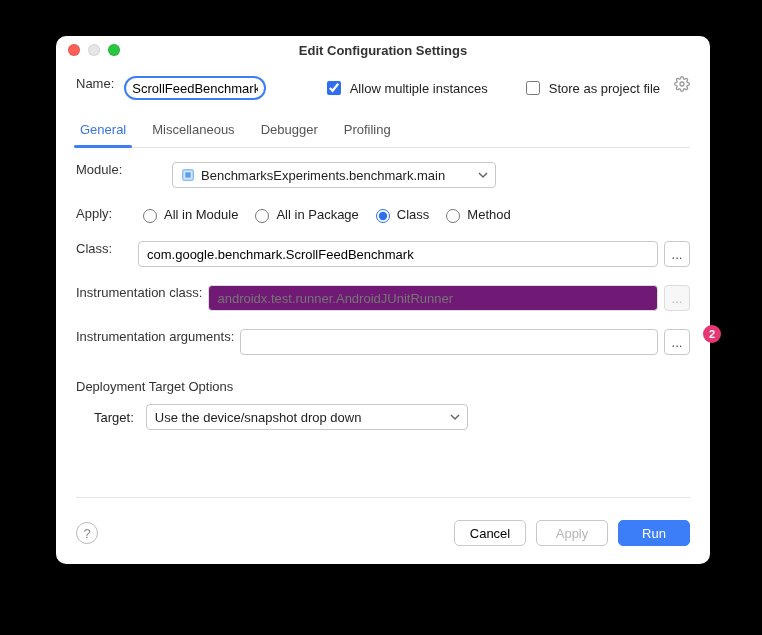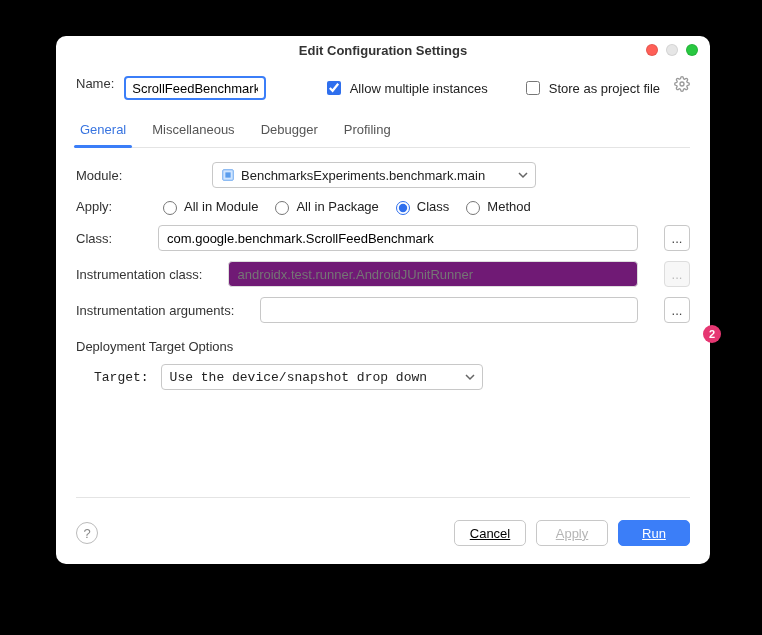--- a/index.html
+++ b/index.html
@@ -25,21 +25,20 @@
     box-shadow: 0 20px 50px rgba(0,0,0,0.5);
     display: flex;
     flex-direction: column;
   }
   .titlebar {
     height: 28px;
     display: flex;
     align-items: center;
     position: relative;
     padding: 4px 12px;
-    justify-content: flex-end;
   }
   .traffic {
     display: flex;
     gap: 8px;
   }
   .traffic .dot {
     width: 12px; height: 12px; border-radius: 50%;
   }
   .dot.red { background: #ff5f57; border: 0.5px solid rgba(0,0,0,0.1); }
   .dot.yellow { background: #e6e6e6; border: 0.5px solid rgba(0,0,0,0.08); }
@@ -62,21 +61,21 @@
   .row-name {
     display: flex;
     gap: 10px;
     margin-bottom: 16px;
   }
   .lbl { color: #333; }
   .name-input {
     width: 142px;
     height: 24px;
     border: 2px solid #3b7ef8;
-    border-radius: 4px;
+    border-radius: 12px;
     padding: 2px 6px;
     font: inherit;
     color: #000;
   }
   .chkrow {
     display: flex;
     align-items: center;
     gap: 6px;
   }
   input[type=checkbox] {
@@ -105,23 +104,22 @@
   .tab.active::after {
     content: "";
     position: absolute;
     left: -2px; right: -2px; bottom: -1px;
     height: 3px;
     background: #3b7ef8;
     border-radius: 2px;
   }
   .form-row {
     display: flex;
-    align-items: center;
-    gap: 26px;
-    margin-bottom: 10px;
+    gap: 6px;
+    margin-bottom: 18px;
   }
   .form-row .flabel {
     width: 56px;
     color: #333;
   }
   select.combo, .combo {
     height: 26px;
     border: 1px solid #c8c8c8;
     border-radius: 4px;
     padding: 0 24px 0 8px;
@@ -157,31 +155,31 @@
   .text-input {
     height:26px;border:1px solid #c8c8c8;border-radius:4px;padding:0 8px;font:inherit;flex:1;background:#fff;
   }
   .text-input.disabled { background:#701a75;color:#aaa;border-color:#ddd;}
   .btn-ellipsis {
     width:26px;height:26px;border:1px solid #c8c8c8;border-radius:4px;background:#fff;display:flex;align-items:center;justify-content:center;cursor:pointer;font-size:13px;color:#444;
   }
   .btn-ellipsis.disabled { color:#bbb;border-color:#ddd;background:#f7f7f7;}
   .wide-label { width: auto; margin-right: 0; color:#333;}
   .section-title { margin-top:6px;margin-bottom:10px;color:#333;}
-  .target-row { display:flex;align-items:center;gap:12px;margin-left:18px;font-family:Liberation Mono, monospace;}
+  .target-row { display:flex;align-items:center;gap:12px;margin-left:18px;}
   .target-combo { width:322px;}
   .spacer { flex:1; }
   .help-circle {
     width:22px;height:22px;border:1px solid #bbb;border-radius:50%;display:flex;align-items:center;justify-content:center;color:#888;font-size:13px;cursor:pointer;
   }
   .footer {
     display:flex;align-items:center;gap:10px;padding:0 20px 18px 20px;
   }
   .btn {
-    height:26px;min-width:72px;padding:0 14px;border-radius:5px;border:1px solid #c8c8c8;background:#fff;font:inherit;cursor:pointer;text-decoration:underline;
+    height:26px;min-width:72px;padding:0 14px;border-radius:5px;border:1px solid #c8c8c8;background:#fff;font:inherit;cursor:pointer;
   }
   .btn.disabled { color:#b5b5b5; }
   .btn.primary { background:#3b7ef8;border-color:#3b7ef8;color:#fff;font-weight:500;}
   .hr-bottom { border-top:1px solid #e4e4e4; margin: 0 0 12px 0;}
   .badge {
     position:absolute;
     right:-11px;
     top:261px;
     width:18px;height:18px;border-radius:50%;background:#e63772;color:#fff;font-size:11px;font-weight:600;display:flex;align-items:center;justify-content:center;
   }

